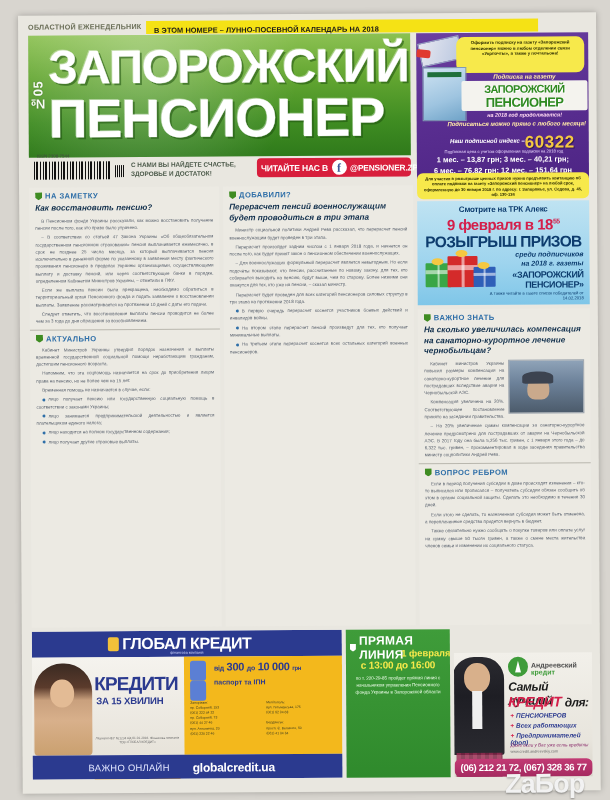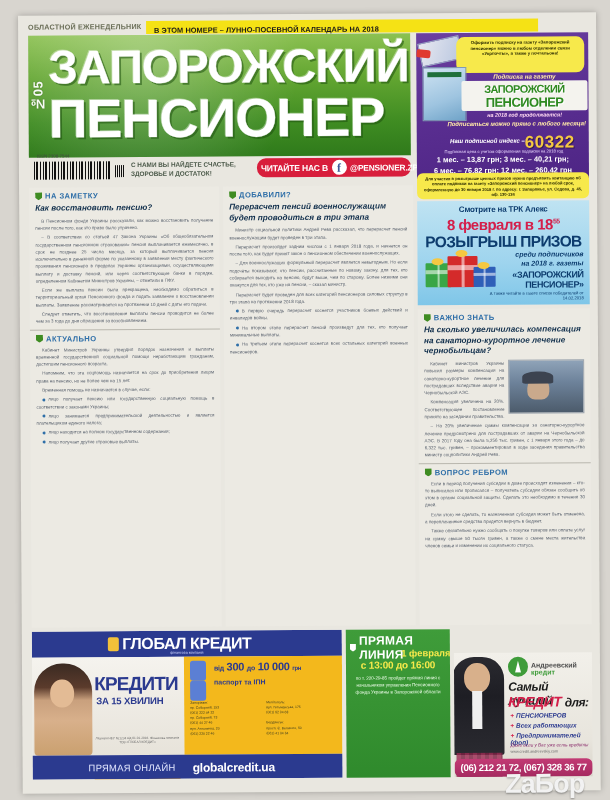--- a/index.html
+++ b/index.html
@@ -80,21 +80,21 @@
     background:repeating-linear-gradient(90deg,#111 0 1px,#e9e7e0 1px 2px);
   }
   .issn{position:absolute;left:8px;top:-6px;font-size:4.4px;color:#444;}
   .tagline{
     position:absolute;left:102px;top:2px;width:120px;
     font-size:6.4px;font-weight:bold;color:#4c5a4a;line-height:1.35;
     text-transform:uppercase;
   }
   .fbbar{
     position:absolute;left:228px;top:0;width:154px;height:19px;
-    background:#d81e3c;border-radius:9px;
+    background:#d81e3c;border-radius:4px;
   }
   .fbbar .txt{
     position:absolute;left:4px;top:4.5px;font-size:8.6px;font-weight:bold;color:#fff;
     letter-spacing:-.2px;
   }
   .fb-ico{
     position:absolute;left:75px;top:2px;width:15px;height:15px;border-radius:50%;
     background:#fff;
   }
   .fb-ico b{position:absolute;left:5px;top:1px;font-size:12px;color:#3b5998;font-family:"Liberation Serif",serif;}
@@ -435,29 +435,29 @@
       </div>
       <div class="sub-sub">на 2018 год продолжается!</div>
       <div class="sub-ln">Подписаться можно прямо с любого месяца!</div>
       <div class="sub-index-lbl">Наш подписной индекс –</div>
       <div class="sub-index">60322</div>
       <div class="sub-note">Подписная цена с учетом оформления подписки на 2018 год</div>
       <div class="sub-prices">
         <span>1 мес. – 13,87 грн;</span>
         <span>3 мес. – 40,21 грн;</span><br>
         <span>6 мес. – 76,82 грн;</span>
-        <span>12 мес. – 260,42 грн</span>
+        <span>12 мес. – 151,64 грн</span>
       </div>
     </div>
     <div class="sub-foot">Для участия в розыгрыше ценных призов нужно предъявить квитанцию об оплате подписки на газету «Запорожский пенсионер» на любой срок, оформленную до 30 января 2018 г. по адресу: г. Запорожье, ул. Седова, д. 45, оф. 130-134</div>
 
     <div class="prizead">
       <div class="pz-top">Смотрите на ТРК Алекс</div>
       <div class="pz-date">
-        <span>8 февраля</span>
+        <span>9 февраля</span>
         <span>в</span>
         <span>18</span><sup>55</sup>
       </div>
       <div class="pz-main">РОЗЫГРЫШ ПРИЗОВ</div>
       <div class="pz-r1">среди подписчиков</div>
       <div class="pz-r2">на 2018 г. газеты</div>
       <div class="pz-q1">«ЗАПОРОЖСКИЙ</div>
       <div class="pz-q2">ПЕНСИОНЕР»</div>
       <div class="pz-fine">А также читайте в газете список победителей от 14.02.2018</div>
       <div class="gift g1"></div>
@@ -582,21 +582,21 @@
           <div style="white-space:pre-line">Мелітополь:
 вул. Гетьманська, 175
 (061) 92 34 68
 
 Бердянськ:
 просп. Є. Великого, 50
 (061) 41 04 64</div>
         </div>
       </div>
       <div class="gc-foot">
-        <div class="a">ПРЯМАЯ ОНЛАЙН</div>
+        <div class="a">ВАЖНО ОНЛАЙН</div>
         <div class="b">globalcredit.ua</div>
       </div>
     </div>
 
     <div class="hot">
       <div class="hot-rub">
         <span class="hot-ico"></span>
         <span class="hot-lbl">ПРЯМАЯ ЛИНИЯ</span>
       </div>
       <div class="hot-d">1 февраля</div>

